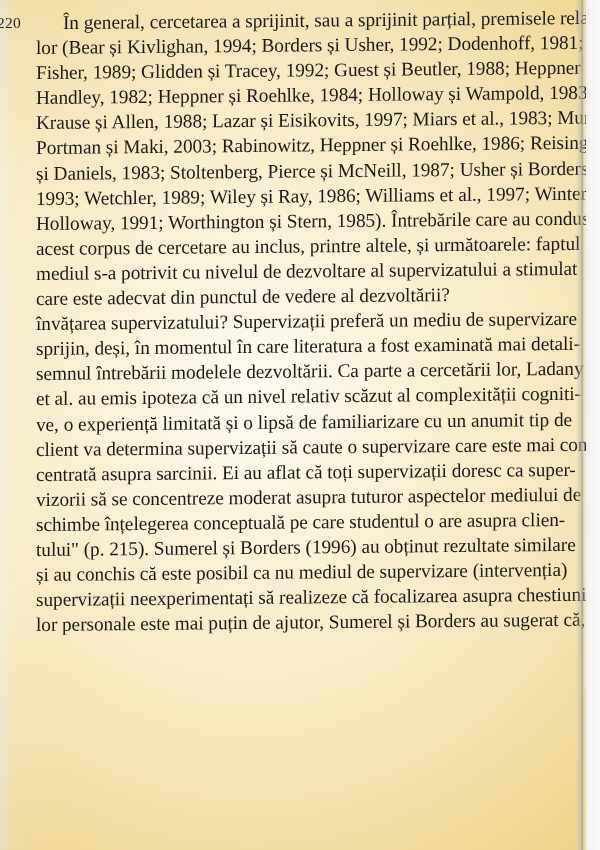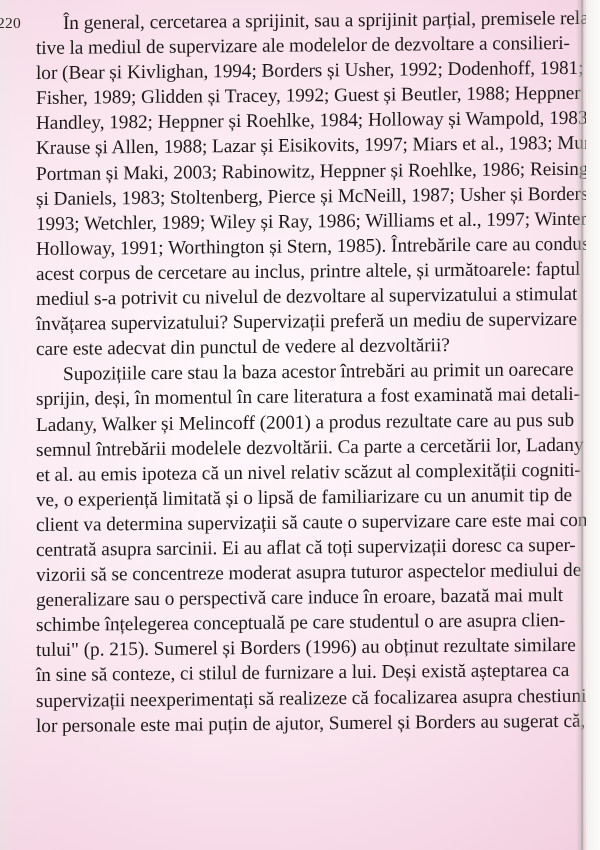--- a/index.html
+++ b/index.html
@@ -6,21 +6,21 @@
   html, body {
     margin: 0;
     padding: 0;
     background: #ffffff;
   }
   #page {
     position: relative;
     width: 600px;
     height: 850px;
     overflow: hidden;
-    background: #f9a8d4;
+    background: #eab308;
     font-family: "Liberation Serif", "DejaVu Serif", serif;
     color: #1b1a18;
   }
   
   #paper-texture {
     position: absolute;
     inset: 0;
     background:
       radial-gradient(ellipse 120% 90% at 42% 46%, rgba(255,255,255,0.95) 0%, rgba(250,249,247,0.75) 45%, rgba(236,234,230,0.55) 80%, rgba(224,221,216,0.65) 100%),
       linear-gradient(90deg, rgba(214,211,205,0.55) 0px, rgba(247,246,243,0.1) 14px, rgba(255,255,255,0) 60px);
@@ -87,46 +87,42 @@
 <body>
 
 <div id="page">
 
   <div id="paper-texture"></div>
 
   <div id="folio">220</div>
 
   <div id="text-block">
       <div class="line indent"><span class="ln">În general, cercetarea a sprijinit, sau a sprijinit parțial, premisele rela-</span></div>
-      <div class="line"><span class="ln">tive la mediul de supervizare ale modelelor de dezvoltare a consilieri-</span></div>
       <div class="line"><span class="ln">lor (Bear și Kivlighan, 1994; Borders și Usher, 1992; Dodenhoff, 1981;</span></div>
       <div class="line"><span class="ln">Fisher, 1989; Glidden și Tracey, 1992; Guest și Beutler, 1988; Heppner și</span></div>
       <div class="line"><span class="ln">Handley, 1982; Heppner și Roehlke, 1984; Holloway și Wampold, 1983;</span></div>
       <div class="line"><span class="ln">Krause și Allen, 1988; Lazar și Eisikovits, 1997; Miars et al., 1983; Murray,</span></div>
       <div class="line"><span class="ln">Portman și Maki, 2003; Rabinowitz, Heppner și Roehlke, 1986; Reising</span></div>
       <div class="line"><span class="ln">și Daniels, 1983; Stoltenberg, Pierce și McNeill, 1987; Usher și Borders,</span></div>
       <div class="line"><span class="ln">1993; Wetchler, 1989; Wiley și Ray, 1986; Williams et al., 1997; Winter și</span></div>
       <div class="line"><span class="ln">Holloway, 1991; Worthington și Stern, 1985). Întrebările care au condus</span></div>
       <div class="line"><span class="ln">acest corpus de cercetare au inclus, printre altele, și următoarele: faptul că</span></div>
       <div class="line"><span class="ln">mediul s-a potrivit cu nivelul de dezvoltare al supervizatului a stimulat</span></div>
+      <div class="line"><span class="ln">care este adecvat din punctul de vedere al dezvoltării?</span></div>
       <div class="line"><span class="ln">învățarea supervizatului? Supervizații preferă un mediu de supervizare</span></div>
-      <div class="line"><span class="ln">care este adecvat din punctul de vedere al dezvoltării?</span></div>
-      <div class="line indent"><span class="ln">Supozițiile care stau la baza acestor întrebări au primit un oarecare</span></div>
       <div class="line"><span class="ln">sprijin, deși, în momentul în care literatura a fost examinată mai detali-</span></div>
-      <div class="line"><span class="ln">Ladany, Walker și Melincoff (2001) a produs rezultate care au pus sub</span></div>
       <div class="line"><span class="ln">semnul întrebării modelele dezvoltării. Ca parte a cercetării lor, Ladany</span></div>
       <div class="line"><span class="ln">et al. au emis ipoteza că un nivel relativ scăzut al complexității cogniti-</span></div>
       <div class="line"><span class="ln">ve, o experiență limitată și o lipsă de familiarizare cu un anumit tip de</span></div>
       <div class="line"><span class="ln">client va determina supervizații să caute o supervizare care este mai con-</span></div>
       <div class="line"><span class="ln">centrată asupra sarcinii. Ei au aflat că toți supervizații doresc ca super-</span></div>
       <div class="line"><span class="ln">vizorii să se concentreze moderat asupra tuturor aspectelor mediului de</span></div>
-      <div class="line"><span class="ln">generalizare sau o perspectivă care induce în eroare, bazată mai mult</span></div>
       <div class="line"><span class="ln">schimbe înțelegerea conceptuală pe care studentul o are asupra clien-</span></div>
       <div class="line"><span class="ln">tului" (p. 215). Sumerel și Borders (1996) au obținut rezultate similare</span></div>
-      <div class="line"><span class="ln">în sine să conteze, ci stilul de furnizare a lui. Deși există așteptarea ca</span></div>
+      <div class="line"><span class="ln">și au conchis că este posibil ca nu mediul de supervizare (intervenția)</span></div>
       <div class="line"><span class="ln">supervizații neexperimentați să realizeze că focalizarea asupra chestiuni-</span></div>
       <div class="line"><span class="ln">lor personale este mai puțin de ajutor, Sumerel și Borders au sugerat că,</span></div>
     </div>
 
   <div id="page-edge-shadow"></div>
   <div id="page-edge-outer"></div>
 
 </div>
 
 </body></html>

